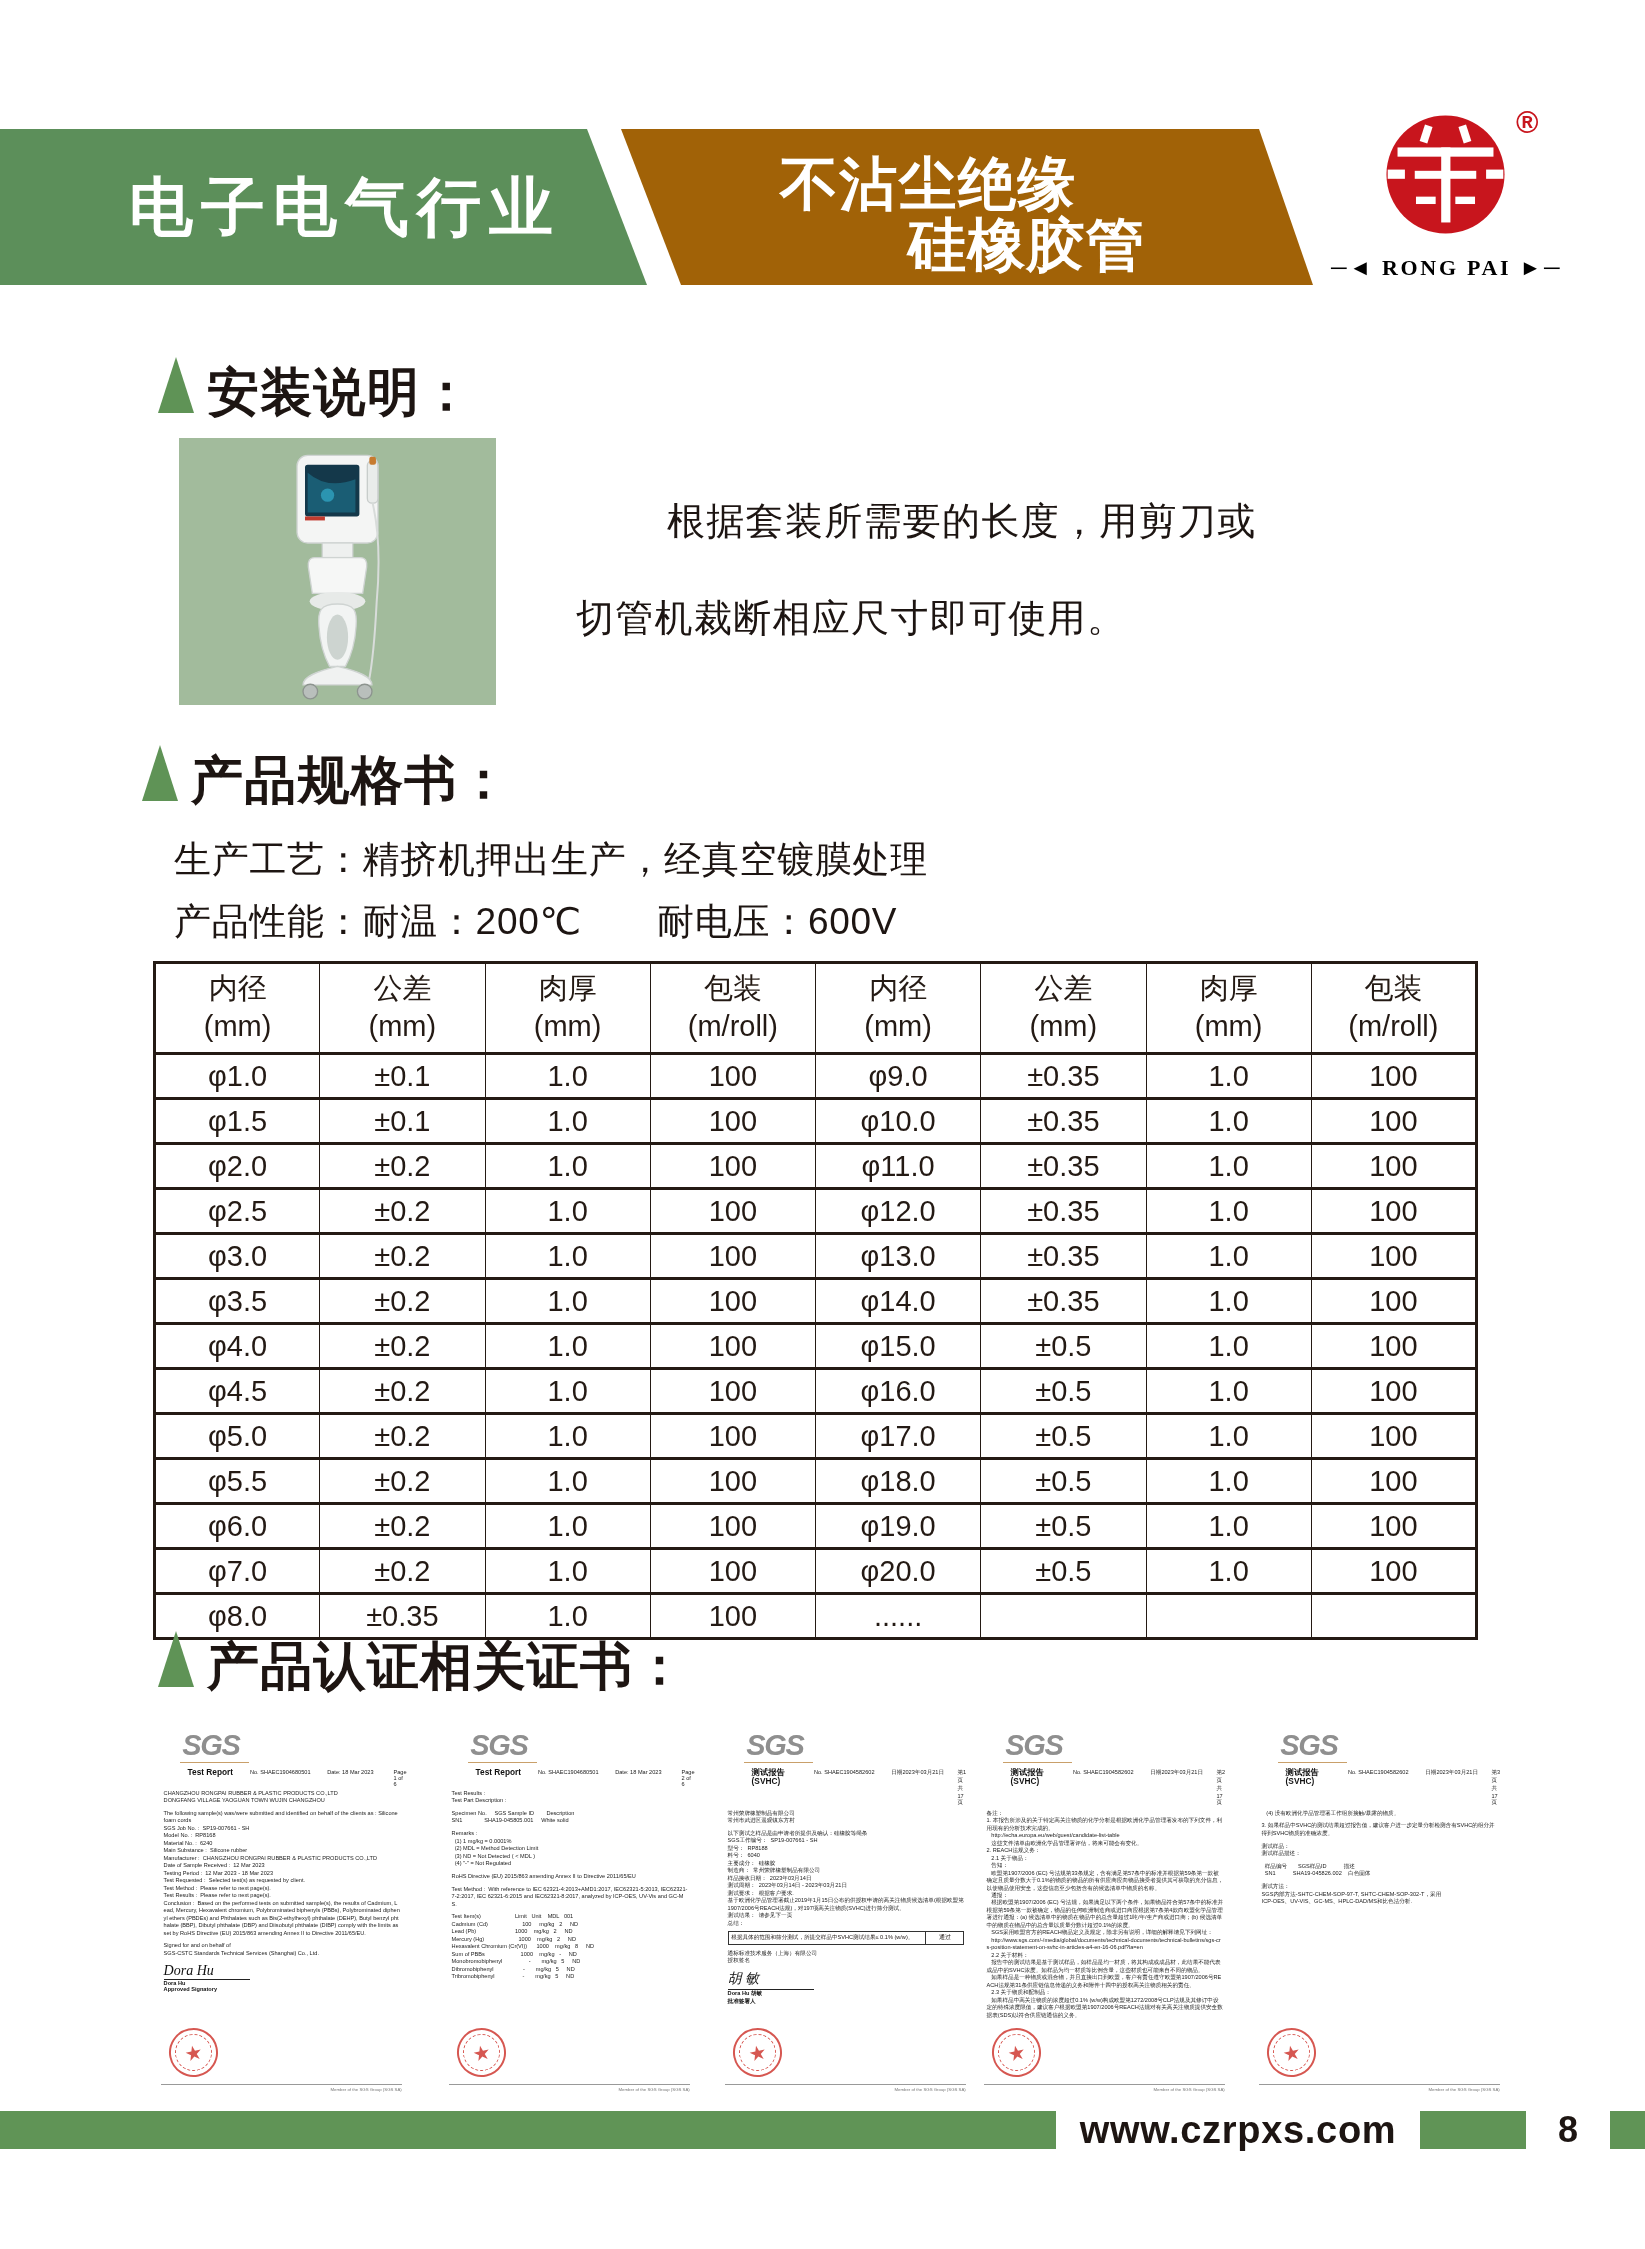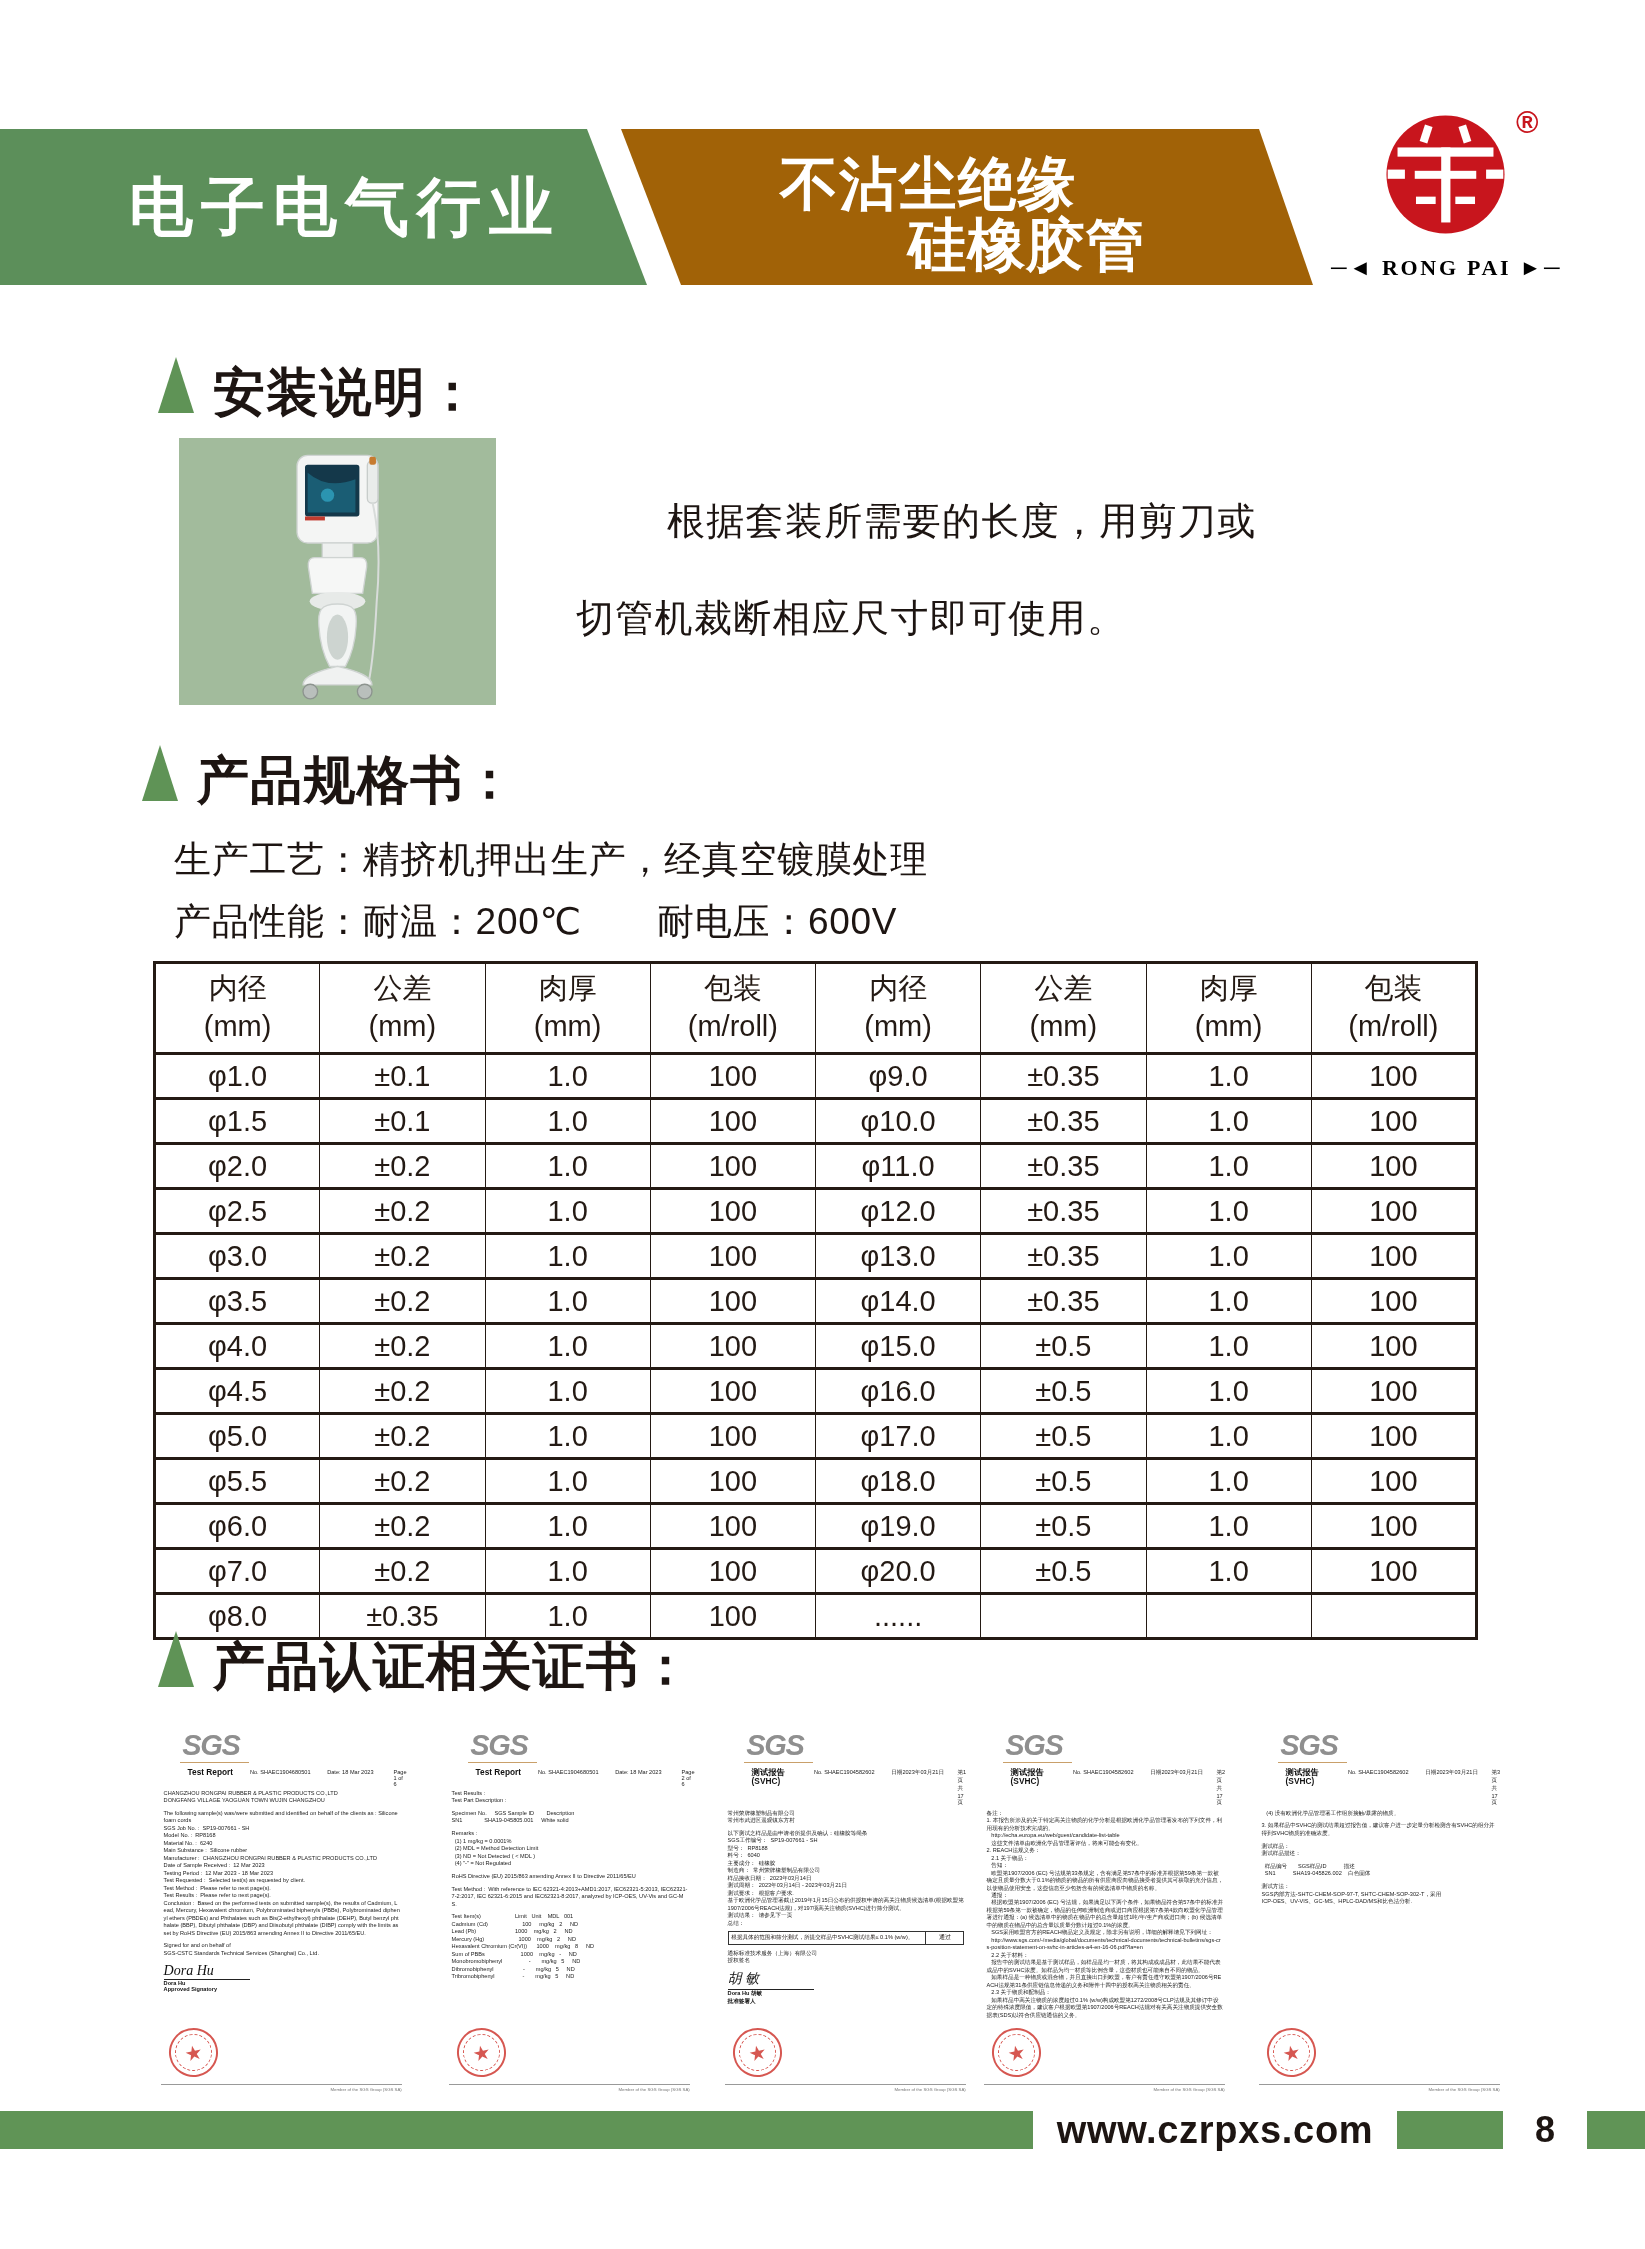--- a/index.html
+++ b/index.html
@@ -17,21 +17,21 @@
   .bl2{position:absolute;left:287px;top:78px;font-size:58px;font-weight:700;color:#fff;letter-spacing:1.3px;white-space:nowrap;}
 
   
   .logo-circle{position:absolute;left:1384px;top:113px;width:123px;height:123px;}
   .logo-reg{position:absolute;left:1516px;top:105px;font-size:30.5px;font-weight:700;color:#c8151d;}
   .logo-name{position:absolute;left:1331px;top:255px;width:226px;text-align:center;
              font-family:"Liberation Serif","DejaVu Serif",serif;font-size:22px;color:#000000;
              letter-spacing:2.7px;white-space:nowrap;font-weight:600;}
 
   
-  .sec{position:absolute;display:flex;align-items:flex-end;gap:19px;}
+  .sec{position:absolute;display:flex;align-items:flex-end;gap:13px;}
   .tri{width:0;height:0;border-left:18px solid transparent;border-right:18px solid transparent;
        border-bottom:56px solid #5f9356;margin-bottom:5.3px;}
   .sec h2{margin:0;font-size:52px;font-weight:700;letter-spacing:1.3px;line-height:1;white-space:nowrap;}
 
   
   .install-img{position:absolute;left:179px;top:438px;width:317px;height:267px;background:#a2bb9c;}
   .para{position:absolute;font-size:38px;font-weight:500;letter-spacing:1.3px;white-space:nowrap;}
 
   
   .specline{position:absolute;font-size:37px;font-weight:500;letter-spacing:0.7px;white-space:nowrap;}
@@ -69,21 +69,21 @@
   .c-seal{position:absolute;left:16px;bottom:20px;width:45px;height:45px;border:2px solid #cf3a33;
         border-radius:50%;color:#cf3a33;display:flex;align-items:center;justify-content:center;
         font-size:20px;opacity:.85;transform:rotate(-12deg);}
   .c-seal::after{content:"";position:absolute;inset:4px;border:0.7px dashed #cf3a33;border-radius:50%;}
   .c-foot{position:absolute;left:8px;right:5.3px;bottom:5.3px;border-top:1px solid #999;padding-top:1.3px;
         font-size:4.3px;color:#777;display:flex;justify-content:flex-end;}
 
   
   .footer-bar{position:absolute;left:0;top:2111px;width:1646px;height:38px;background:#609456;}
   .notch{position:absolute;top:2111px;height:38px;background:#fff;display:flex;align-items:center;
-        justify-content:center;overflow:visible;}
+        justify-content:center;overflow:visible;margin-left:23px;}
   .notch-url{left:1033px;width:364px;font-size:38px;font-weight:700;letter-spacing:0.7px;}
   .notch-page{left:1503px;width:84px;font-size:36px;font-weight:700;}
 </style>
 </head>
 <body>
 
 <div class="page">
 
   <div class="banner-dark">
     <span class="bd-text">电子电气行业</span>

